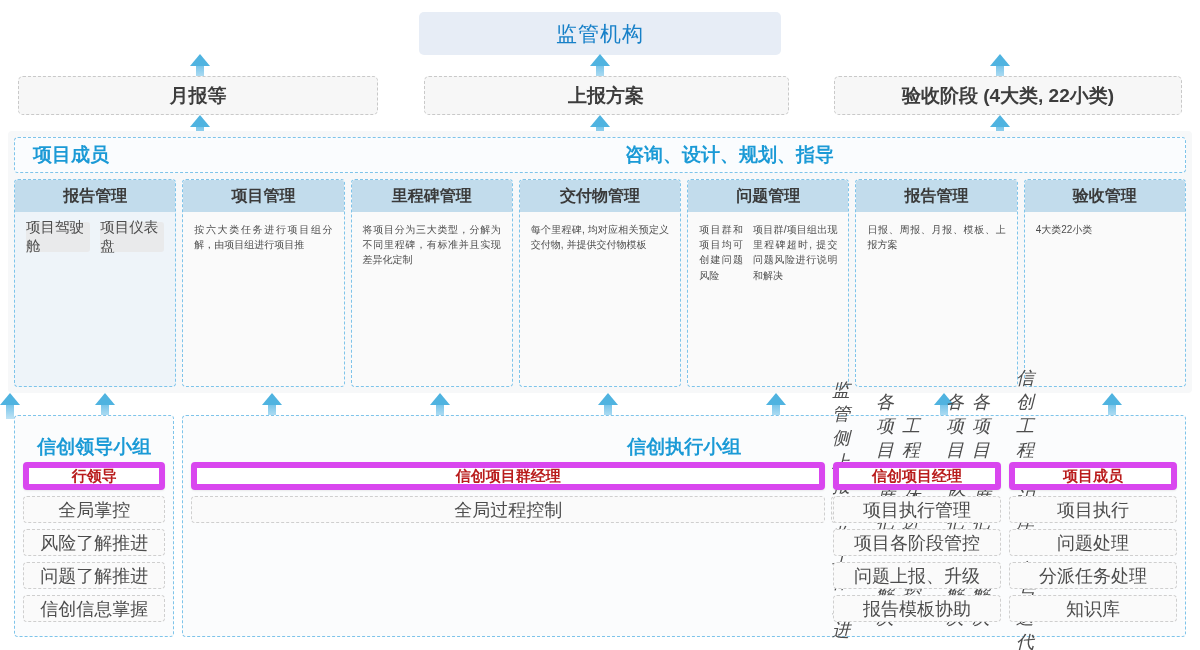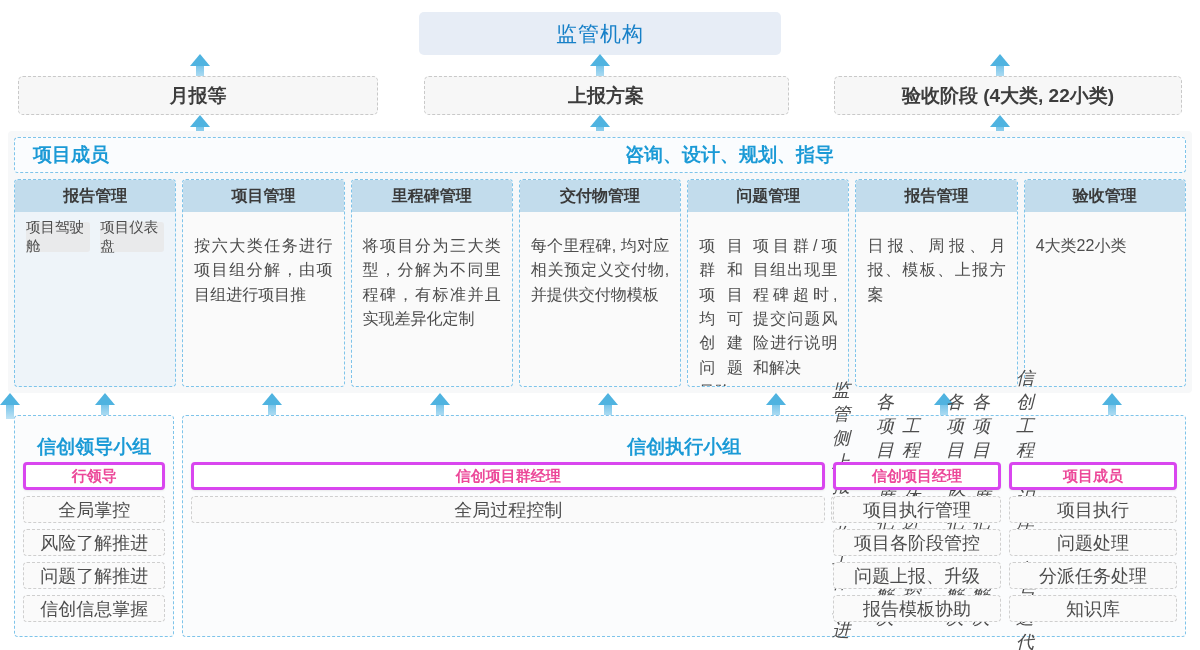--- a/index.html
+++ b/index.html
@@ -123,26 +123,25 @@
     display: flex; align-items: center; justify-content: center;
     color: #3a3a3a; font-size: 16px; font-weight: bold;
     flex: 0 0 auto;
   }
   .card-body {
     flex: 1 1 auto;
     padding: 10px 11px 8px 11px;
     display: flex; flex-direction: row; gap: 10px;
   }
   .card-text {
-    font-size: 16px;
+    font-size: 10px;
     line-height: 1.52;
     color: #4d4d4d;
     text-align: justify;
     text-justify: inter-ideograph;
-    margin-top: 12px;
   }
   .pill {
     background: #e9eaeb;
     border-radius: 3px;
     height: 30px;
     display: flex; align-items: center; justify-content: center;
     font-size: 14.5px;
     color: #4d4d4d;
   }
 
@@ -179,25 +178,25 @@
   }
   .role-col { display: flex; flex-direction: column; gap: 6px; }
   .role-col.grp { flex: 1 1 0; }
   .role-col.pm  { width: 168px; flex: 0 0 168px; }
   .role-col.mem { width: 168px; flex: 0 0 168px; }
   .role-col.full { flex: 1 1 auto; }
 
   .role-head {
     height: 28px;
     background: #ffffff;
-    border: 3px solid #d946ef;
+    border: 6px solid #d946ef;
     border-radius: 4px;
     box-shadow: 0 1px 2px rgba(0,0,0,0.08);
     display: flex; align-items: center; justify-content: center;
-    font-size: 15px; font-weight: bold; color: #ec4899;
+    font-size: 15px; font-weight: bold; color: #b91c1c;
     flex: 0 0 auto;
   }
   .task {
     height: 27px;
     border: 1px dashed #cfcfcf;
     border-radius: 4px;
     background: #fafafa;
     display: flex; align-items: center; justify-content: center;
     font-size: 18px; color: #4d4d4d;
     flex: 0 0 auto;

